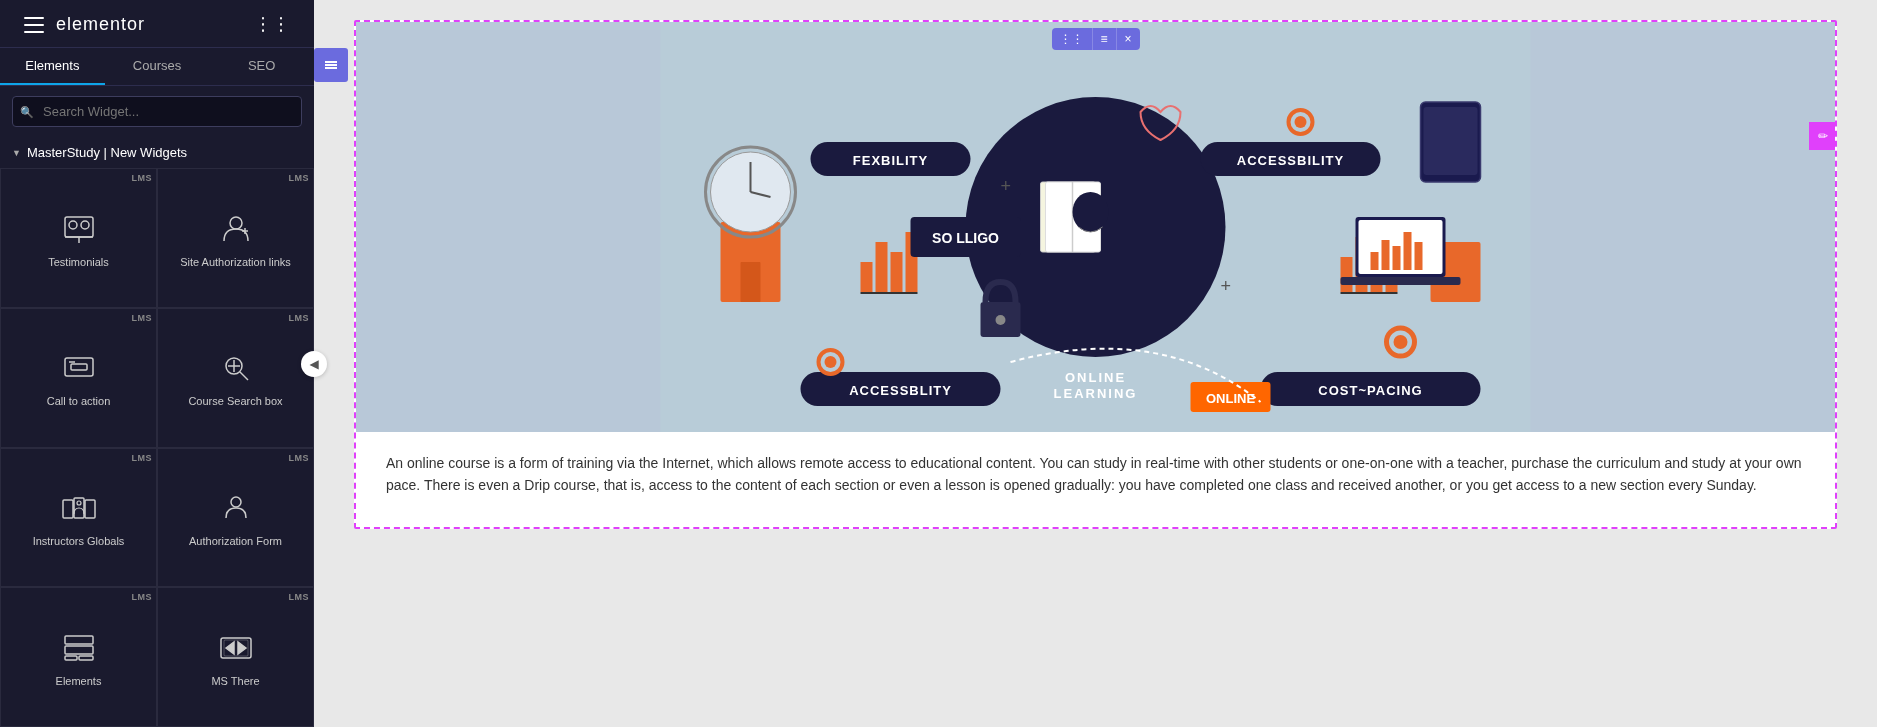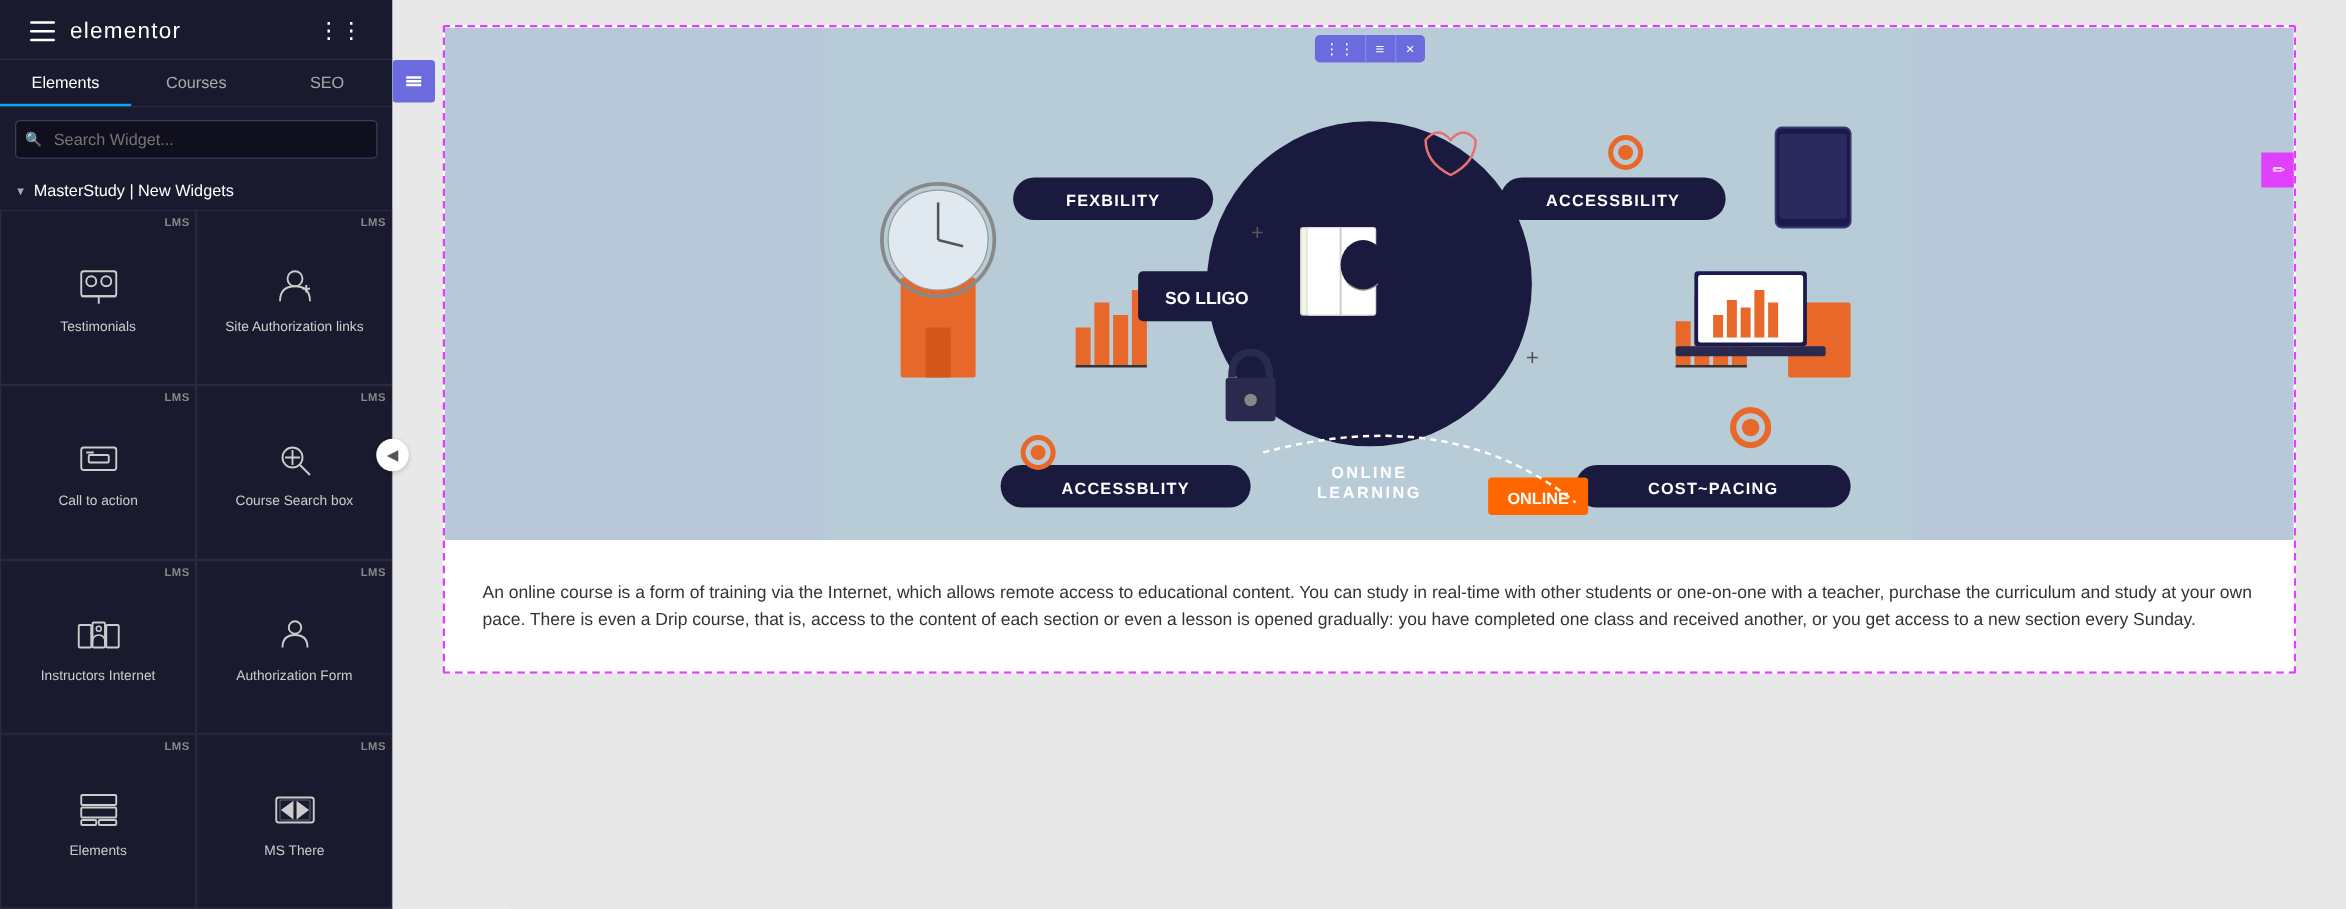--- a/index.html
+++ b/index.html
@@ -288,21 +288,21 @@
       position: relative;
       overflow: hidden;
     }
 
     .hero-svg {
       width: 100%;
       height: 100%;
     }
 
     .content-text {
-      padding: 30px 30px 30px;
+      padding: 20px 30px 30px;
       font-size: 14px;
       color: #333;
       line-height: 1.6;
     }
 
     
     .edit-corner-btn {
       position: absolute;
       top: 100px;
       right: -2px;
@@ -412,21 +412,21 @@
       <span class="lms-badge">LMS</span>
       <div class="widget-icon">
         <svg viewBox="0 0 36 36">
           <rect x="2" y="10" width="10" height="18" rx="1" stroke="#ccc" stroke-width="1.5" fill="none"></rect>
           <rect x="13" y="8" width="10" height="20" rx="1" stroke="#ccc" stroke-width="1.5" fill="none"></rect>
           <rect x="24" y="10" width="10" height="18" rx="1" stroke="#ccc" stroke-width="1.5" fill="none"></rect>
           <circle cx="18" cy="13" r="2" stroke="#ccc" stroke-width="1.2" fill="none"></circle>
           <path d="M13 24 c0-4 2-6 5-6 s5 2 5 6" stroke="#ccc" stroke-width="1.2" fill="none"></path>
         </svg>
       </div>
-      <span class="widget-label">Instructors Internet</span>
+      <span class="widget-label">Instructors Globals</span>
     </div>
 
     <div class="widget-item">
       <span class="lms-badge">LMS</span>
       <div class="widget-icon">
         <svg viewBox="0 0 36 36">
           <circle cx="18" cy="12" r="5" stroke="#ccc" stroke-width="1.5" fill="none"></circle>
           <path d="M8 28 c0-7 4-10 10-10 s10 3 10 10" stroke="#ccc" stroke-width="1.5" fill="none"></path>
         </svg>
       </div>

